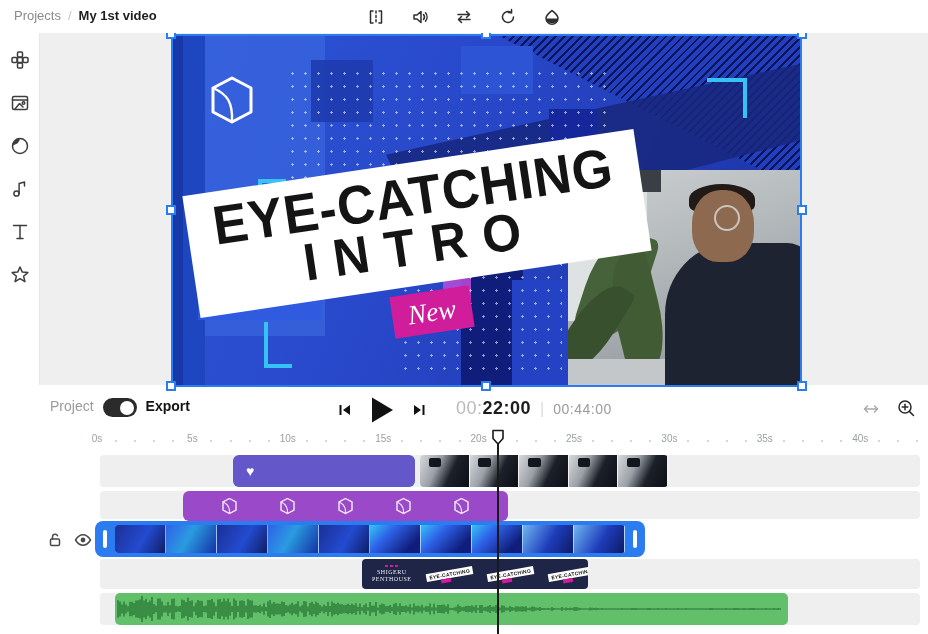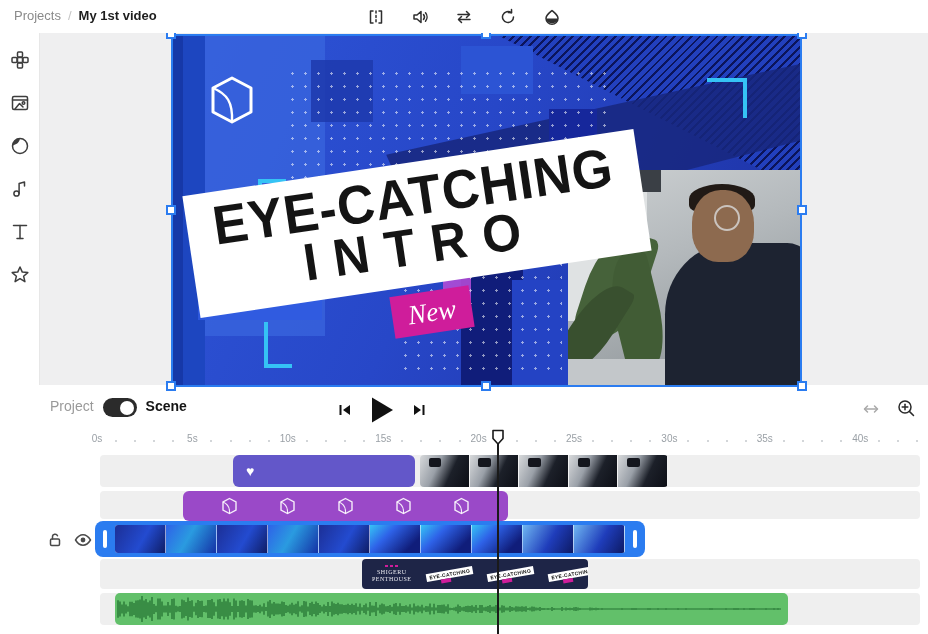--- a/index.html
+++ b/index.html
@@ -320,21 +320,21 @@
 </section>
 
 <section class="timeline">
 
   <div class="tl-controls">
     <div class="mode-toggle">
       <span class="mode-left">Project</span>
       <span class="switch">
         <span class="switch-knob"></span>
       </span>
-      <span class="mode-right">Scene</span>
+      <span class="mode-right">Export</span>
     </div>
 
     <div class="playback">
       <span class="pb-btn">
         <svg width="14" height="14" viewBox="0 0 14 14">
             <rect x="1.5" y="2" width="2" height="10"></rect>
             <path d="M12 2 L5 7 L12 12 Z"></path>
           </svg>
       </span>
       <span class="pb-btn">
@@ -343,20 +343,27 @@
           </svg>
       </span>
       <span class="pb-btn">
         <svg width="14" height="14" viewBox="0 0 14 14">
             <path d="M2 2 L9 7 L2 12 Z"></path>
             <rect x="10.5" y="2" width="2" height="10"></rect>
           </svg>
       </span>
     </div>
 
+    <div class="timecode">
+      <span>
+        <span class="tc-gray">00:</span><span class="tc-main">22:00</span>
+      </span>
+      <span class="tc-sep">|</span>
+      <span class="tc-total">00:44:00</span>
+    </div>
 
     <div class="tl-zoom">
       <span class="zbtn">
         <svg width="20" height="12" viewBox="0 0 20 12" fill="none" stroke="#a9a9a9" stroke-width="1.5" stroke-linecap="round" stroke-linejoin="round">
           <path d="M4 6 H16"></path>
             <path d="M6.5 3 L3.5 6 L6.5 9"></path>
             <path d="M13.5 3 L16.5 6 L13.5 9"></path>
         </svg>
       </span>
       <span class="zbtn">

